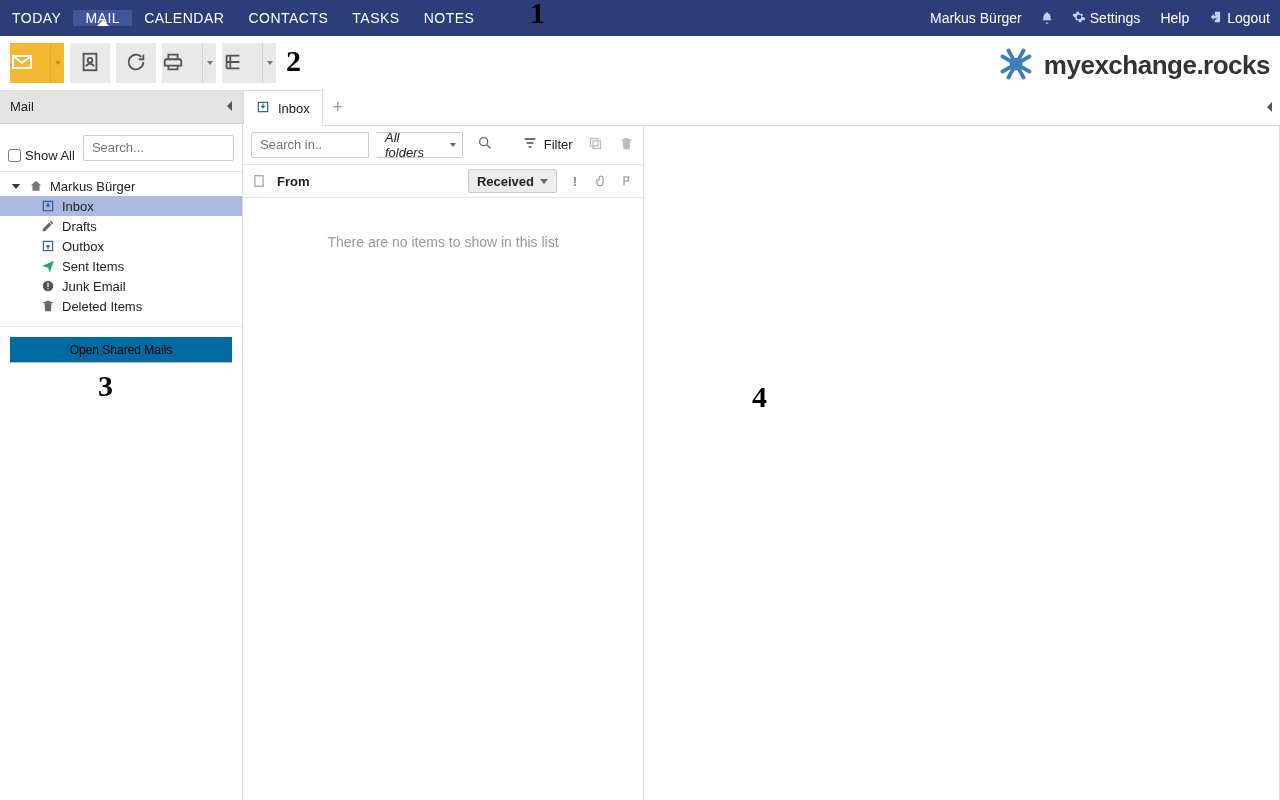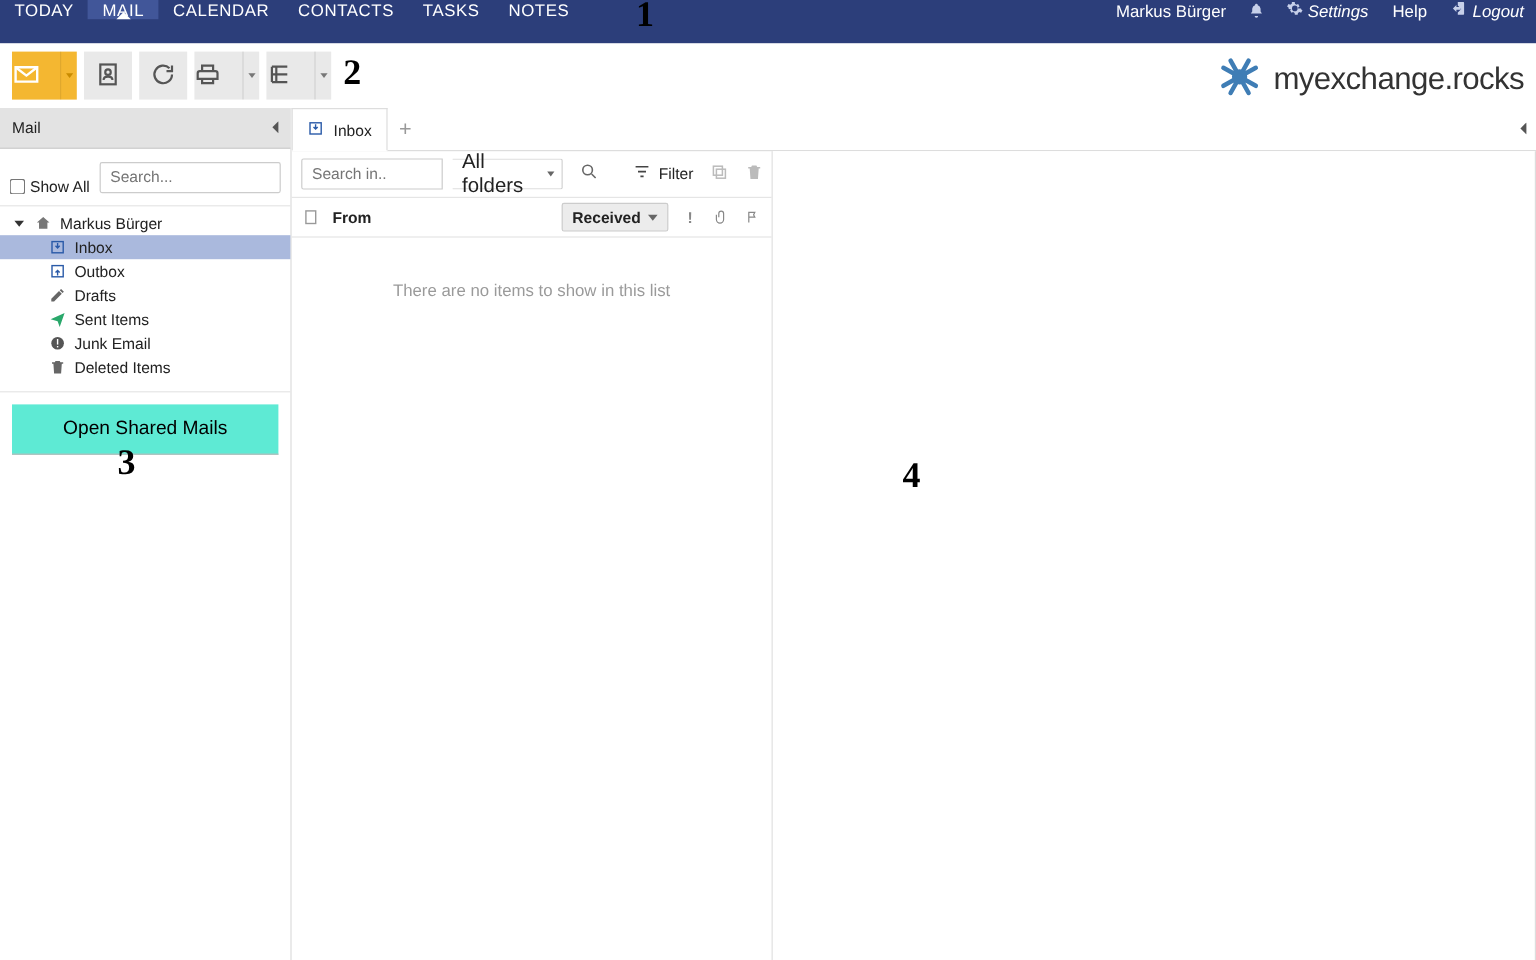--- a/index.html
+++ b/index.html
@@ -1,49 +1,49 @@
 <!DOCTYPE html>
 <html><head>
   <meta charset="utf-8">
   <style>
     * { box-sizing: border-box; margin: 0; padding: 0; }
     html, body { width: 1280px; height: 800px; font-family: Arial, Helvetica, sans-serif; font-size: 13px; color: #222; overflow: hidden; }
     
     
-    .topnav { background: #2c3e7a; height: 36px; display: flex; align-items: flex-start; color: #fff; position: relative; }
+    .topnav { background: #2c3e7a; height: 36px; display: flex; align-items: center; color: #fff; position: relative; }
     .topnav-left { display: flex; }
     .topnav-item { display: flex; align-items: center; padding: 0 12px; cursor: pointer; font-size: 14px; letter-spacing: 0.5px; }
     .topnav-item.active { background: #415699; position: relative; }
     .topnav-item.active::after { content: ''; position: absolute; bottom: 0; left: 50%; transform: translateX(-50%); width: 0; height: 0; border-left: 6px solid transparent; border-right: 6px solid transparent; border-bottom: 6px solid #fff; }
     .topnav-spacer { flex: 1; }
     .topnav-right { display: flex; align-items: center; }
     .topnav-right .topnav-item { padding: 0 10px; font-size: 14px; letter-spacing: 0; }
     .topnav-right .icon-slot { display: flex; align-items: center; padding: 0 8px; cursor: pointer; }
     .topnav-right svg { fill: #c7d0ea; }
-    .topnav-right .icon-with-label { display: flex; align-items: center; gap: 4px; padding: 0 10px; cursor: pointer; font-size: 14px; font-style: italic; }
+    .topnav-right .icon-with-label { display: flex; align-items: center; gap: 4px; padding: 0 10px; cursor: pointer; font-size: 14px; }
 
     .annot-1 { position: absolute; left: 530px; top: -4px; font-size: 30px; font-weight: 900; color: #000; pointer-events: none; font-family: "Times New Roman", serif; }
 
     
     .toolbar { height: 54px; display: flex; align-items: center; padding: 8px 10px; position: relative; }
     .tb-btn { height: 40px; display: flex; align-items: center; justify-content: center; background: #e9e9e9; margin-right: 6px; cursor: pointer; position: relative; }
     .tb-btn-main { width: 40px; }
     .tb-btn-split { width: 54px; }
     .tb-btn-split .caret-part { width: 14px; height: 100%; display: flex; align-items: center; justify-content: center; border-left: 1px solid rgba(0,0,0,0.1); }
     .tb-btn.compose { background: #f4b731; }
     .tb-btn.compose .caret-part { border-left: 1px solid rgba(0,0,0,0.08); }
     .tb-btn svg { fill: #555; }
     .tb-btn.compose svg { fill: #fff; }
     .tb-btn .caret-small { width:0;height:0;border-left:3px solid transparent;border-right:3px solid transparent;border-top:4px solid #777; }
     .tb-btn.compose .caret-small { border-top-color: #c98b00; }
 
     .annot-2 { position: absolute; left: 286px; top: 8px; font-size: 30px; font-weight: 900; color: #000; pointer-events: none; font-family: "Times New Roman", serif; }
 
     .brand { position: absolute; right: 10px; top: 10px; display: flex; align-items: center; gap: 10px; }
-    .brand-text { font-size: 26px; font-weight: 400; color: #333; letter-spacing: -0.5px; }
+    .brand-text { font-size: 26px; font-weight: 700; color: #333; letter-spacing: -0.5px; }
 
     
     .main { display: flex; height: calc(800px - 36px - 54px); }
 
     
     .sidebar { width: 243px; border-right: 1px solid #ddd; display: flex; flex-direction: column; }
     .sidebar-header { background: #e3e3e3; height: 34px; display: flex; align-items: center; padding: 0 10px; font-size: 13px; position: relative; border-bottom: 1px solid #ccc; }
     .sidebar-header .collapse-caret { position: absolute; right: 8px; cursor: pointer; }
     .sb-row1 { display: flex; align-items: center; padding: 8px 8px; gap: 8px; border-bottom: 1px solid #e5e5e5; }
     .sb-row1 label { display: flex; align-items: center; gap: 4px; font-size: 13px; cursor: pointer; margin-top: 16px; }
@@ -52,38 +52,38 @@
 
     .tree { padding: 4px 0 10px 0; border-bottom: 1px solid #e5e5e5; }
     .tree-row { display: flex; align-items: center; height: 20px; padding: 0 8px 0 12px; cursor: pointer; gap: 6px; font-size: 13px; }
     .tree-row.account { font-size: 13px; }
     .tree-row.folder { padding-left: 40px; }
     .tree-row.selected { background: #aab9dd; }
     .tree-caret { width: 0; height: 0; border-left: 4px solid transparent; border-right: 4px solid transparent; border-top: 5px solid #333; margin-right: 2px; }
     .tree-icon { width: 16px; height: 16px; display: flex; align-items: center; justify-content: center; }
 
     .shared-btn-wrap { padding: 10px; position: relative; }
-    .shared-btn { width: 100%; height: 42px; background: #5eead4; border: none; border-bottom: 1px solid #bbb; font-size: 16px; cursor: pointer; }
+    .shared-btn { width: 100%; height: 26px; background: #0369a1; border: none; border-bottom: 1px solid #bbb; font-size: 12px; cursor: pointer; }
     .annot-3 { position: absolute; left: 98px; top: 42px; font-size: 30px; font-weight: 900; color: #000; pointer-events: none; font-family: "Times New Roman", serif; }
 
     
     .content { flex: 1; display: flex; flex-direction: column; position: relative; }
     .tabs { height: 36px; display: flex; align-items: flex-end; border-bottom: 1px solid #ddd; position: relative; }
     .tab { height: 36px; display: flex; align-items: center; gap: 6px; padding: 0 12px; border: 1px solid #ddd; border-bottom: 1px solid #fff; background: #fff; margin-bottom: -1px; font-size: 13px; cursor: pointer; }
     .tab .tab-icon { width: 16px; height: 16px; }
     .tabs .add-tab { width: 30px; display: flex; align-items: center; justify-content: center; cursor: pointer; color: #999; font-size: 18px; height: 36px; }
     .tabs .expand-caret { position: absolute; right: 6px; top: 10px; cursor: pointer; }
 
     .list-pane-wrap { flex: 1; display: flex; }
     .list-pane { width: 401px; border-right: 1px solid #ddd; display: flex; flex-direction: column; }
     .preview-pane { flex: 1; border-right: 1px solid #ddd; position: relative; background: #fff; }
 
     .list-toolbar { display: flex; align-items: center; height: 38px; padding: 0 8px; gap: 14px; border-bottom: 1px solid transparent; }
     .search-in { height: 26px; border: 1px solid #ccc; border-radius: 2px; padding: 0 8px; font-size: 13px; width: 118px; }
-    .folders-dd { height: 26px; border: 1px solid #ccc; border-left: none; border-radius: 0 2px 2px 0; padding: 0 32px 0 8px; font-size: 17px; display: flex; align-items: center; position: relative; cursor: pointer; background: #fff; }
+    .folders-dd { height: 26px; border: 1px solid #ccc; border-left: none; border-radius: 0 2px 2px 0; padding: 0 32px 0 8px; font-size: 13px; display: flex; align-items: center; position: relative; cursor: pointer; background: #fff; font-style: italic; }
     .folders-dd::after { content: ''; position: absolute; right: 6px; top: 50%; transform: translateY(-50%); width: 0; height: 0; border-left: 3px solid transparent; border-right: 3px solid transparent; border-top: 4px solid #666; }
     .list-toolbar .icon-btn { width: 22px; height: 22px; display: flex; align-items: center; justify-content: center; cursor: pointer; color: #888; }
     .filter-btn { display: flex; align-items: center; gap: 6px; cursor: pointer; font-size: 13px; margin-left: 14px; margin-right: auto; }
 
     .list-header { display: flex; align-items: center; height: 34px; border-top: 1px solid #e5e5e5; border-bottom: 1px solid #e5e5e5; padding: 0 8px; gap: 10px; font-size: 13px; }
     .list-header .col-from { font-weight: 700; }
     .sort-chip { background: #ececec; border: 1px solid #ccc; border-radius: 2px; height: 24px; padding: 0 8px; display: flex; align-items: center; gap: 6px; font-weight: 700; cursor: pointer; margin-left: auto; }
     .sort-chip .caret-small { width:0;height:0;border-left:4px solid transparent;border-right:4px solid transparent;border-top:5px solid #666; }
     .list-header .hdr-icon { width: 16px; display: flex; justify-content: center; color: #888; }
 
@@ -232,33 +232,33 @@
           <svg width="14" height="14" viewBox="0 0 24 24">
               <rect x="4" y="4" width="16" height="16" fill="none" stroke="#2a5aa8" stroke-width="2"></rect>
               <path d="M12 6v7M9 10l3 3 3-3" fill="none" stroke="#2a5aa8" stroke-width="2"></path>
             </svg>
         </span>
         <span>Inbox</span>
       </div>
       <div class="tree-row folder">
         <span class="tree-icon">
           <svg width="14" height="14" viewBox="0 0 24 24">
+              <path fill="#666" d="M3 17l11-11 4 4-11 11H3v-4zM15 5l2-2 4 4-2 2z"></path>
+            </svg>
+        </span>
+        <span>Drafts</span>
+      </div>
+      <div class="tree-row folder">
+        <span class="tree-icon">
+          <svg width="14" height="14" viewBox="0 0 24 24">
               <rect x="4" y="4" width="16" height="16" fill="none" stroke="#2a5aa8" stroke-width="2"></rect>
               <path d="M12 18v-7M9 14l3-3 3 3" fill="none" stroke="#2a5aa8" stroke-width="2"></path>
             </svg>
         </span>
         <span>Outbox</span>
-      </div>
-      <div class="tree-row folder">
-        <span class="tree-icon">
-          <svg width="14" height="14" viewBox="0 0 24 24">
-              <path fill="#666" d="M3 17l11-11 4 4-11 11H3v-4zM15 5l2-2 4 4-2 2z"></path>
-            </svg>
-        </span>
-        <span>Drafts</span>
       </div>
       <div class="tree-row folder">
         <span class="tree-icon">
           <svg width="14" height="14" viewBox="0 0 24 24">
               <path fill="#2aa86b" d="M2 12l20-9-7 20-3-8-10-3z"></path>
             </svg>
         </span>
         <span>Sent Items</span>
       </div>
       <div class="tree-row folder">

